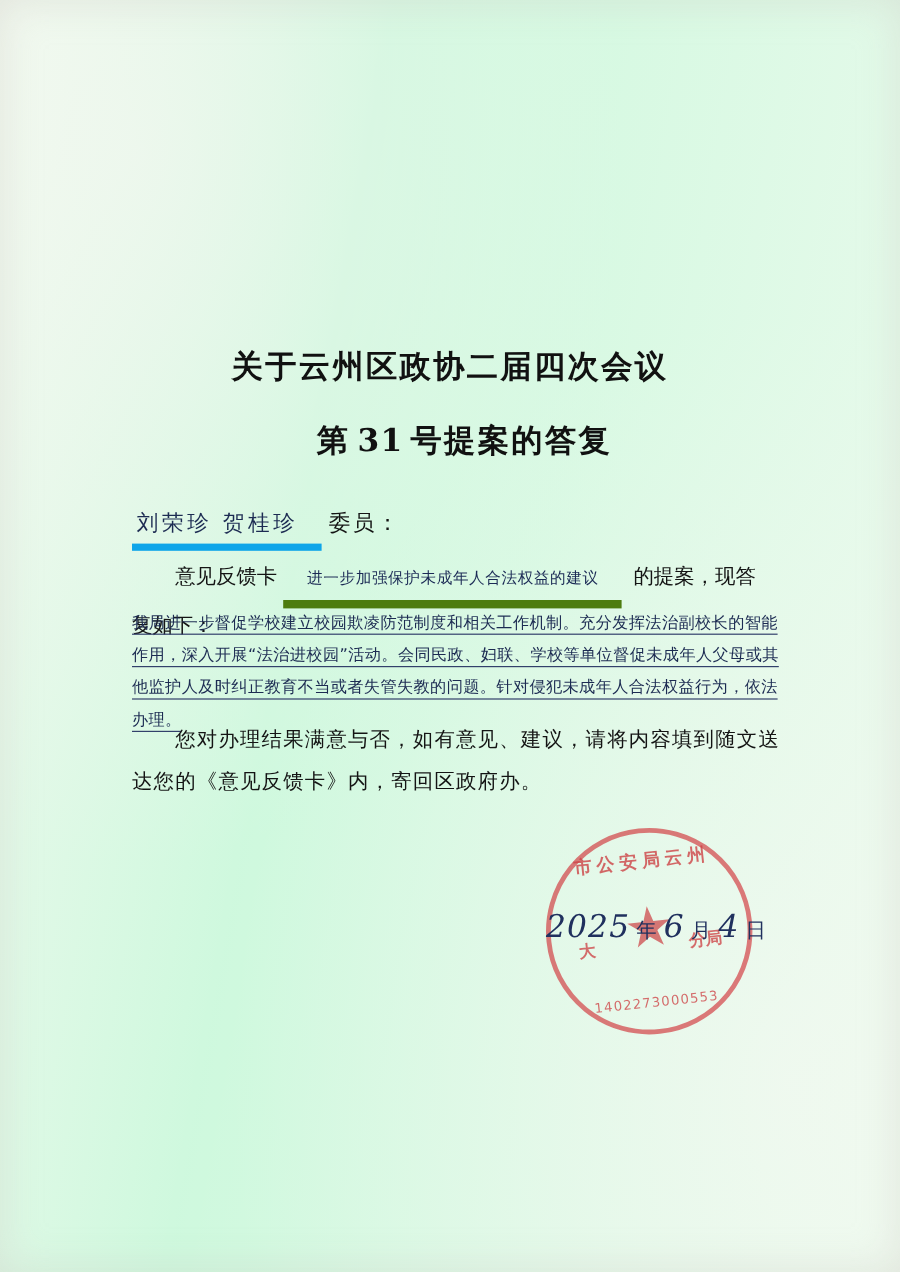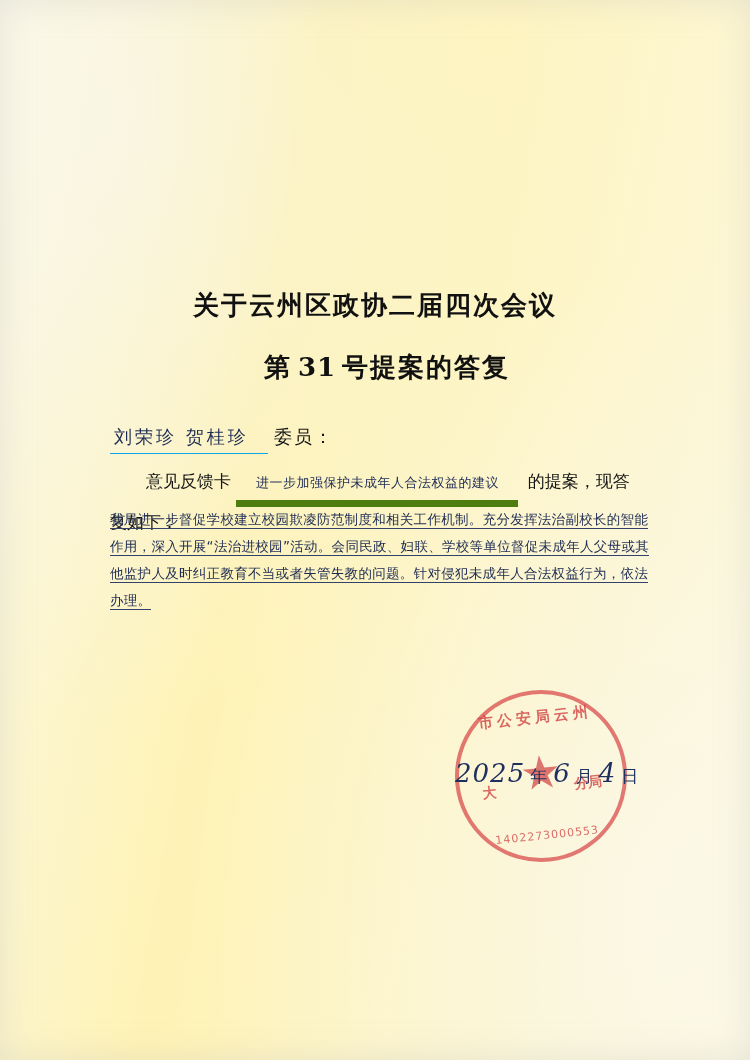--- a/index.html
+++ b/index.html
@@ -7,21 +7,21 @@
     padding: 0;
     background: #ffffff;
   }
   body {
     font-family: "DejaVu Sans", "Liberation Sans", sans-serif;
   }
   #page {
     position: relative;
     width: 750px;
     height: 1060px;
-    background: #fde047;
+    background: #86efac;
     overflow: hidden;
   }
   
   #paper-texture {
     position: absolute;
     inset: 0;
     background:
       linear-gradient(100deg, rgba(250,250,245,0.9) 0%, rgba(255,255,255,0.6) 35%, rgba(252,252,248,0.85) 100%),
       radial-gradient(ellipse at 15% 12%, rgba(230,228,220,0.55) 0%, rgba(255,255,255,0) 45%),
       radial-gradient(ellipse at 88% 85%, rgba(232,230,222,0.5) 0%, rgba(255,255,255,0) 50%);
@@ -72,21 +72,21 @@
     color: #1b2a55;
   }
 
   #addressee {
     top: 422px;
     left: 110px;
     font-size: 18px;
     letter-spacing: 1px;
   }
   #addressee .names {
-    border-bottom: 1px solid #0ea5e9;
+    border-bottom: 6px solid #0ea5e9;
     padding: 0 4px 1px 4px;
     display: inline-block;
     min-width: 150px;
     color: #1c2b52;
     letter-spacing: 3px;
   }
   #addressee .suffix {
     margin-left: 6px;
     letter-spacing: 2px;
     margin-top: 28px;
@@ -242,20 +242,23 @@
     <span class="proposal ink">进一步加强保护未成年人合法权益的建议</span>
     <span class="tail">的提案，现答复如下：</span>
   </div>
 
   <div class="body-text" id="answer-block">
     <div id="answer-body" class="ink">
       <span class="ul-seg">我局进一步督促学校建立校园欺凌防范制度和相关工作机制。充分发挥法治副校长的智能作用，深入开展“法治进校园”活动。会同民政、妇联、学校等单位督促未成年人父母或其他监护人及时纠正教育不当或者失管失教的问题。针对侵犯未成年人合法权益行为，依法办理。</span>
     </div>
   </div>
 
+  <div class="body-text" id="para2">
+    <span class="indent"></span><span>您对办理结果满意与否，如有意见、建议，请将内容填到随文送达您的《意见反馈卡》内，寄回区政府办。</span>
+  </div>
 
   <div id="seal">
     <div class="seal-inner"></div>
     <div class="seal-text-top">市公安局云州</div>
     <div class="seal-side-left">大</div>
     <div class="seal-side-right">分局</div>
     <div class="seal-star">★</div>
     <div class="seal-text-bottom">1402273000553</div>
   </div>
 

